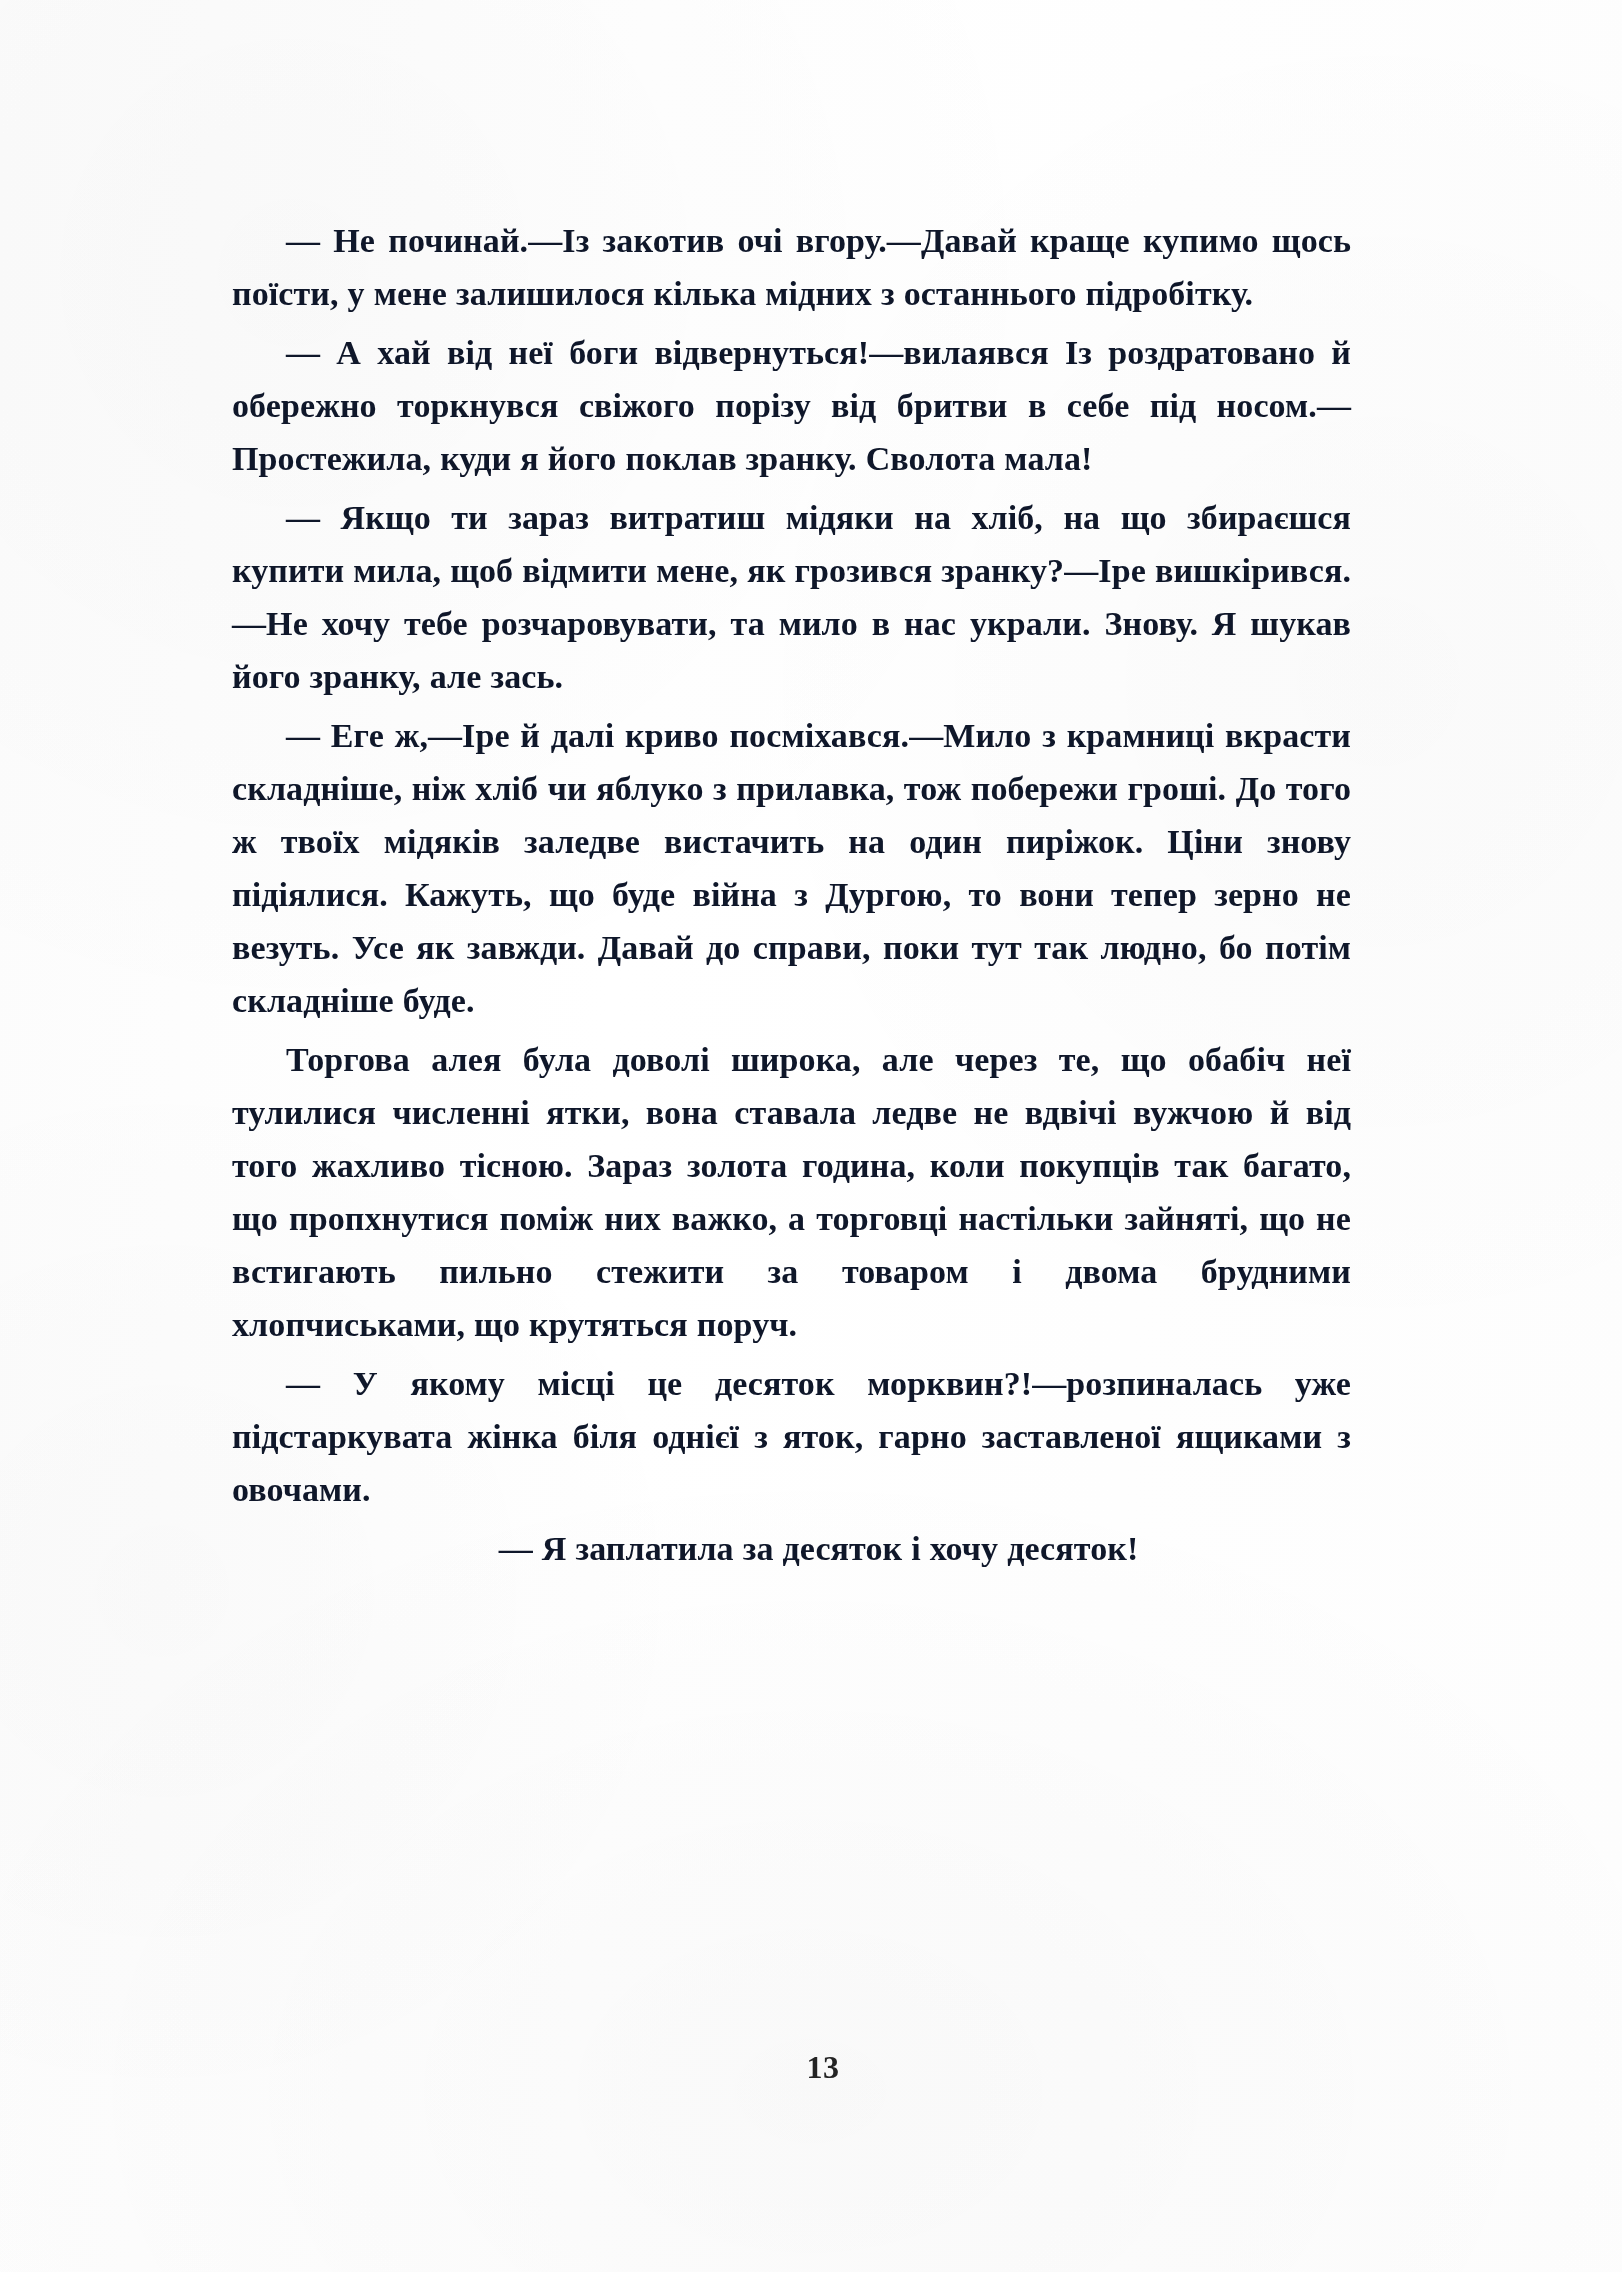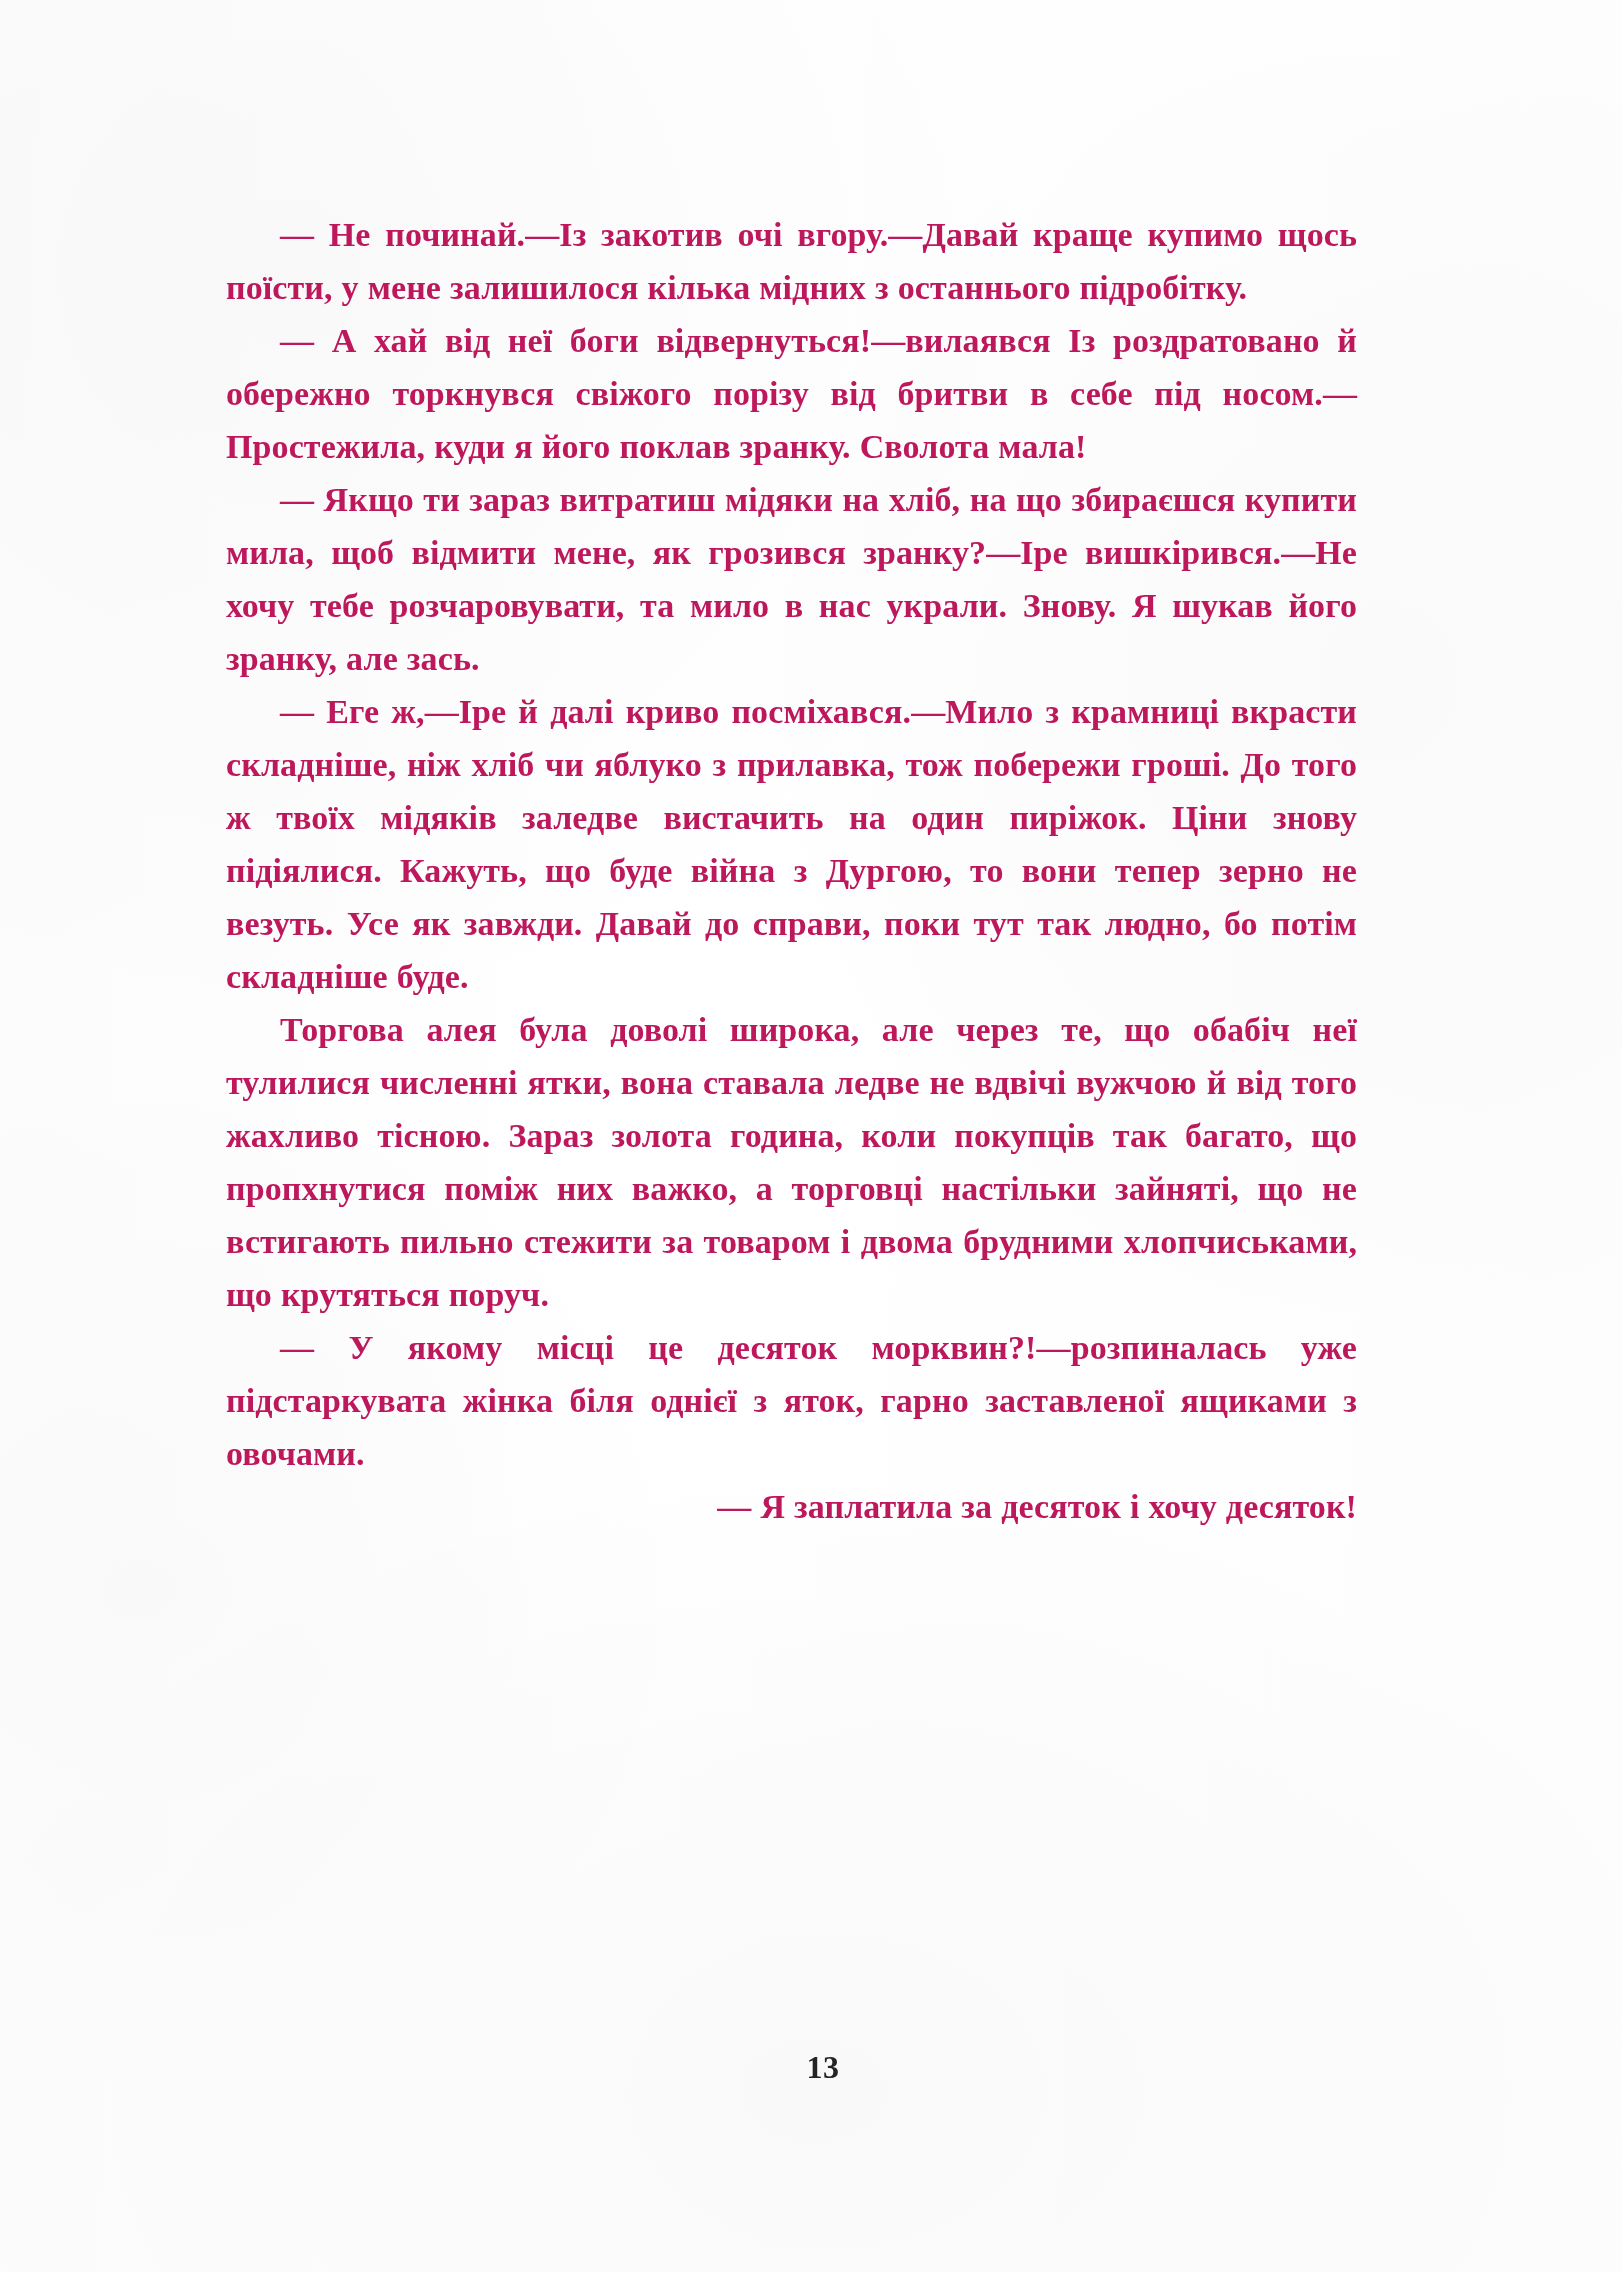--- a/index.html
+++ b/index.html
@@ -39,37 +39,37 @@
 
   
   #text-column {
     position: absolute;
     left: 226px;
     top: 208px;
     width: 1131px;
   }
 
   p.body-paragraph {
-    margin: 0;
+    margin: 6px;
     text-align: justify;
     text-justify: inter-word;
     text-indent: 54px;
     font-size: 34px;
     line-height: 53px;
-    color: #be185d;
+    color: #0f172a;
     letter-spacing: 0.1px;
     word-spacing: 0.4px;
     
     font-weight: 700;
     -webkit-font-smoothing: antialiased;
     filter: blur(0.3px);
   }
 
   p.body-paragraph:last-of-type {
-    text-align: right;
+    text-align: center;
   }
 
   
   #page-folio {
     position: absolute;
     left: 0;
     right: 0;
     top: 2049px;
     text-align: center;
     font-size: 32px;

